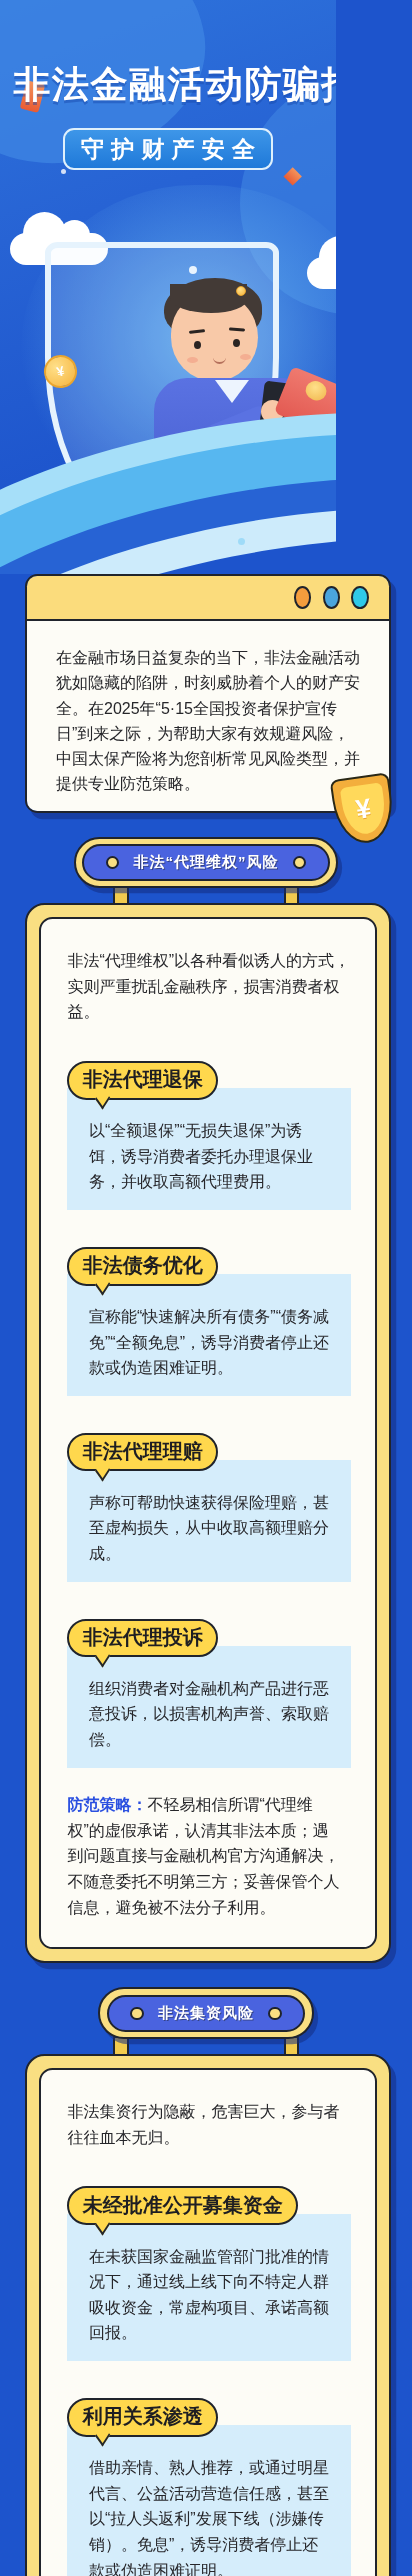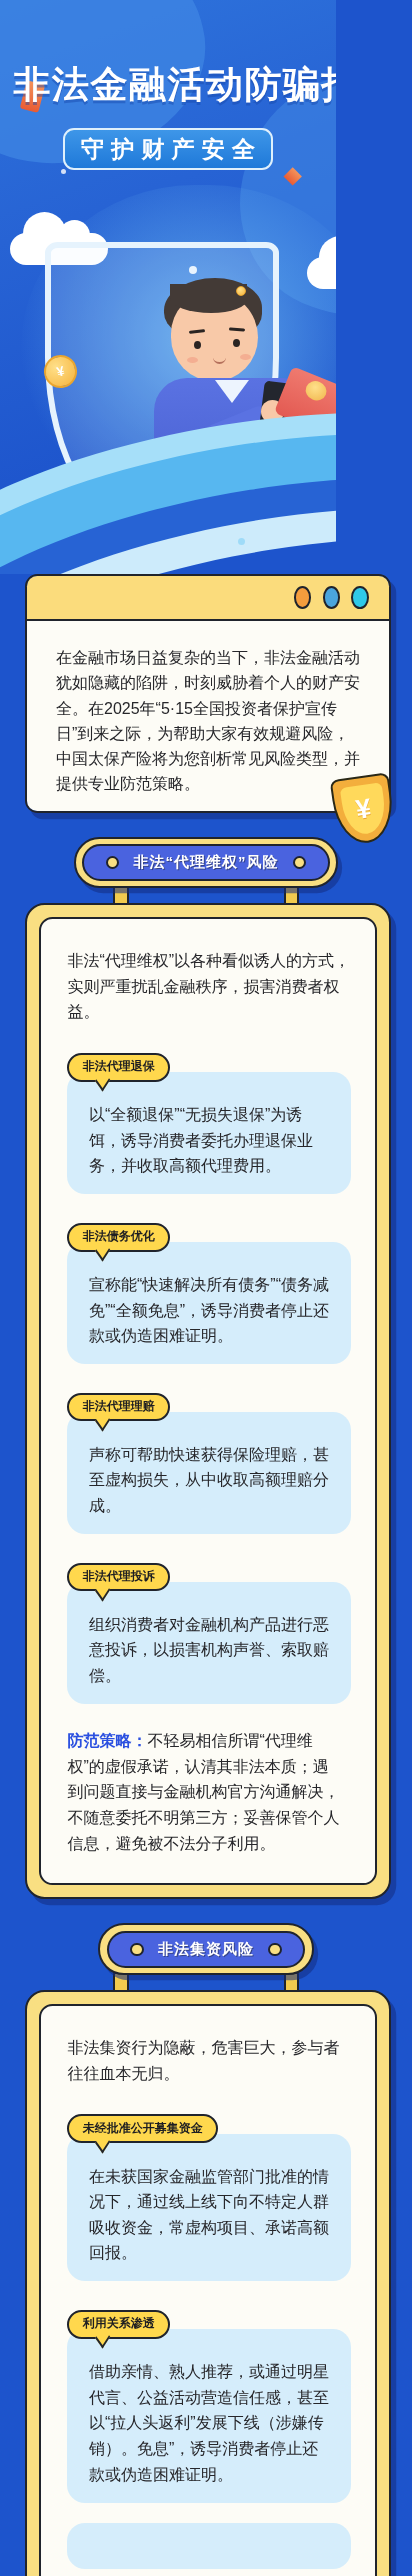--- a/index.html
+++ b/index.html
@@ -132,25 +132,25 @@
   .leg{width:15.5px;height:23px;background:#F2CB4E;border:2.1px solid #20242C;box-sizing:border-box;border-radius:2.1px;}
 
   
   .big-card{position:relative;z-index:2;margin:0 20.6px 0 25px;background:#F9DF82;border:2.1px solid #20242C;
       border-radius:19.6px;padding:12.4px;box-shadow:5.2px 6.2px 0 rgba(19,44,130,.55);}
   .big-card-inner{border:2.1px solid #20242C;border-radius:13.4px;padding:29px 24px 27px 26px;}
   .sec-intro{margin:0;font-size:16px;line-height:1.58;color:#26262A;}
 
   .group{margin-top:20.6px;}
   .tag{display:inline-block;position:relative;z-index:2;background:#FFD84D;border:2.1px solid #20242C;
-      border-radius:23px;padding:3.1px 13.4px 4.6px;font-size:12px;font-weight:bold;color:#1E1E22;
-      margin:8px 0 -15.5px 0;}
+      border-radius:23px;padding:3.1px 13.4px 4.6px;font-size:20px;font-weight:bold;color:#1E1E22;
+      margin:16px 0 -15.5px 0;}
   .tag::after{content:'';position:absolute;left:27px;bottom:-7.7px;width:11.3px;height:11.3px;background:#FFD84D;
       border-right:2.1px solid #20242C;border-bottom:2.1px solid #20242C;transform:rotate(55deg) skewX(22deg);}
-  .panel{background:#D5EDFB;border-radius:18px;padding:30px 18.5px 15.5px 21.6px;}
+  .panel{background:#D5EDFB;border-radius:0;padding:30px 18.5px 15.5px 21.6px;}
   .panel p{margin:0;font-size:16px;line-height:1.6;color:#26262A;}
 
   .strategy{margin:24px 8px 0 0;font-size:16px;line-height:1.6;color:#26262A;}
   .strategy-label{color:#2B50E0;font-weight:bold;}
 </style>
 </head>
 <body>
 
 <div class="page">
 

